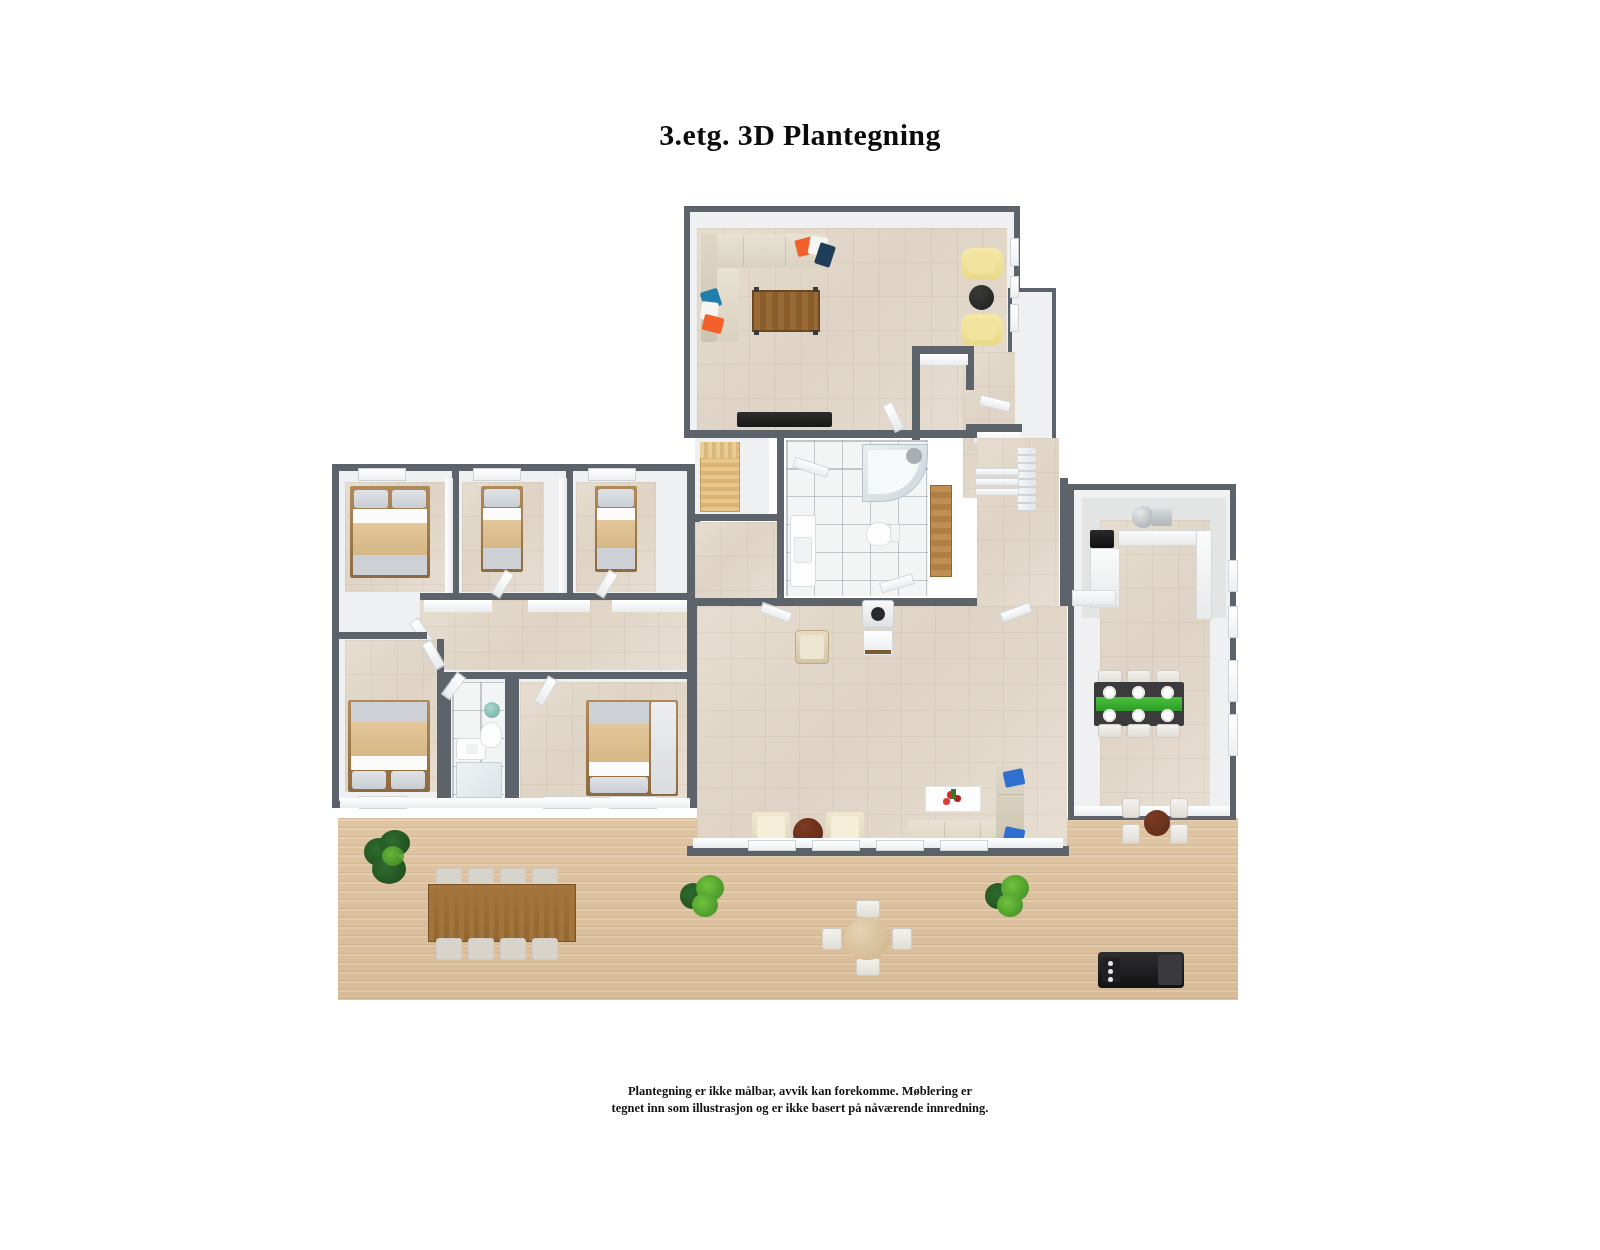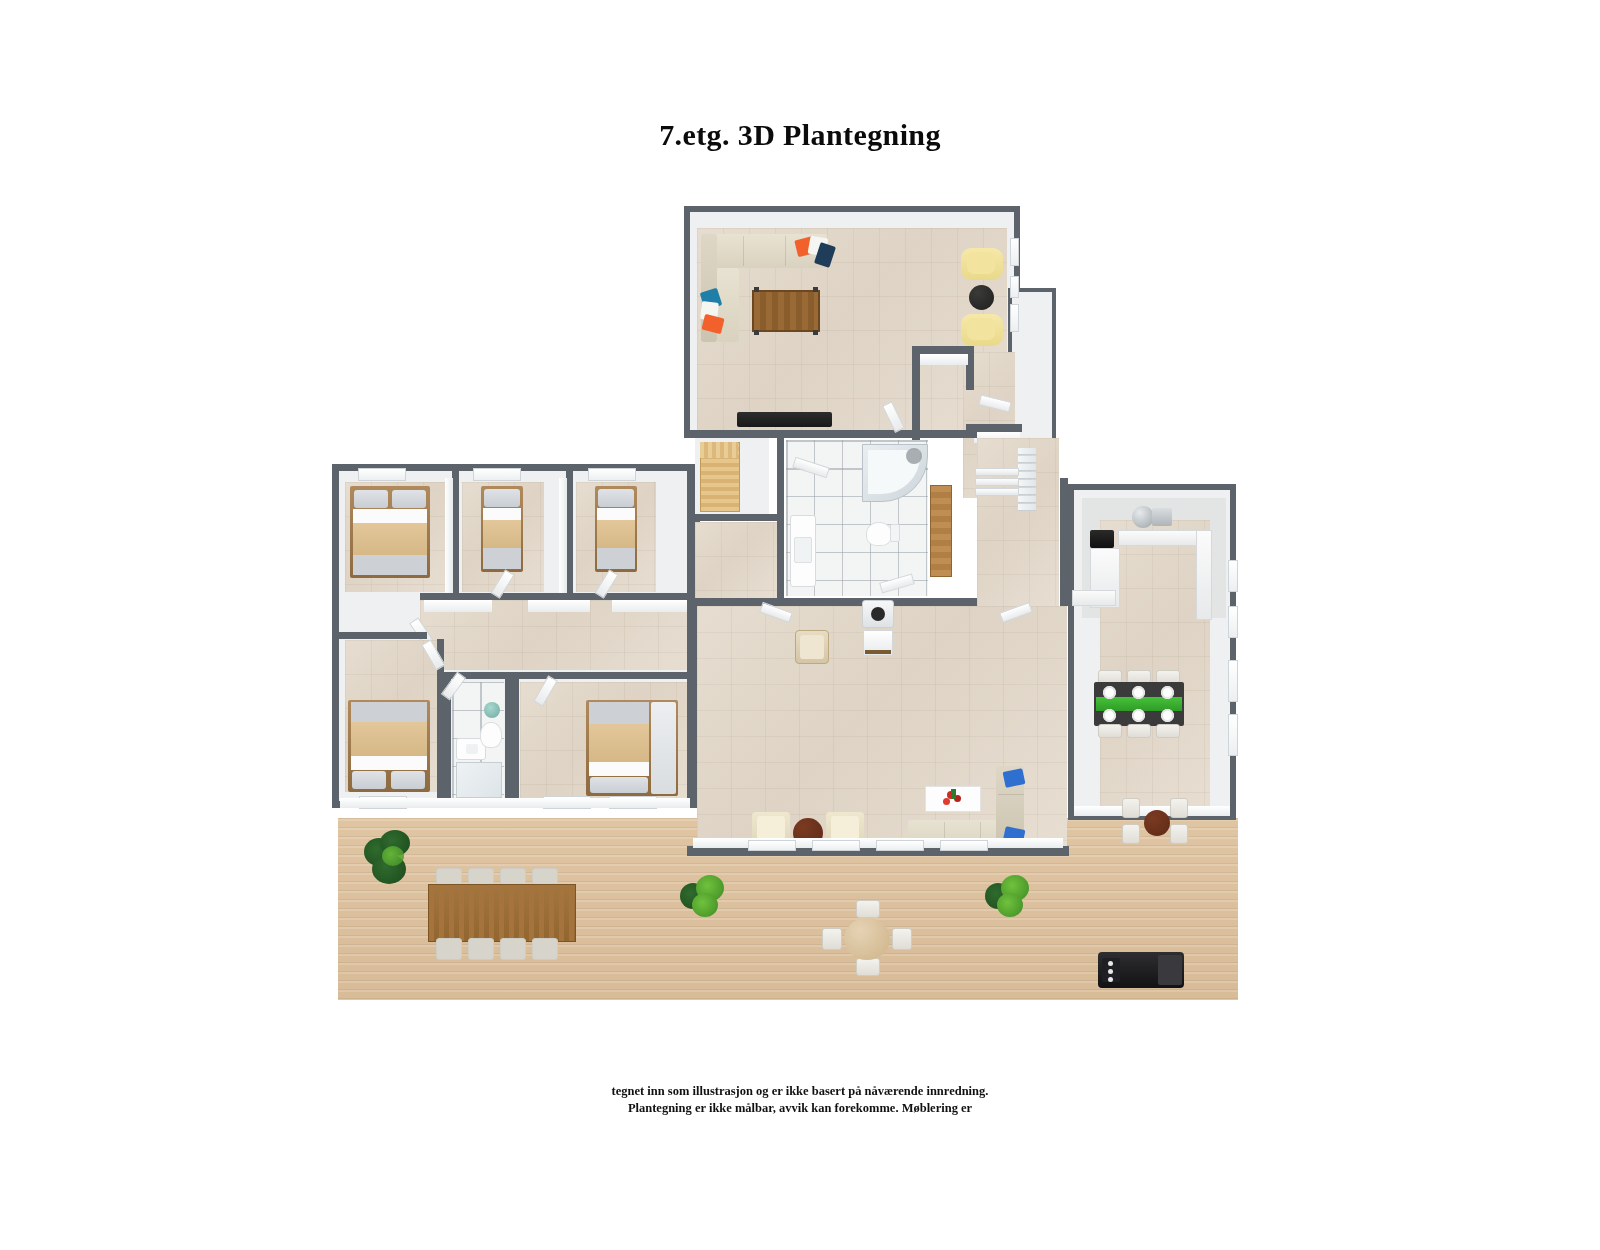--- a/index.html
+++ b/index.html
@@ -190,21 +190,21 @@
   .plate { background:#ffffff; border-radius:50%; box-shadow: inset 0 0 0 2px #e6e6e6; }
   .dchair { background: linear-gradient(to bottom,#f4f2ee,#e0ddd6); border-radius:3px; border:1px solid #cfccc4; }
 
   .stair-step { background: linear-gradient(to right,#f4f6f7,#e2e6e9); border-bottom:1px solid #c9ced2; }
 </style>
 </head>
 <body>
 
 <div id="page">
 
-  <div id="title">7.etg. 3D Plantegning</div>
+  <div id="title">3.etg. 3D Plantegning</div>
 
   <div id="plan">
 
     <div class="abs deck" style="left:338px; top:818px; width:900px; height:182px;"></div>
 
     <div class="abs" style="left:428px; top:868px; width:150px; height:100px;">
 
       <div class="fx dchair" style="left:8px;  top:0px;  width:26px; height:22px; background:#d7d4cc;"></div>
       <div class="fx dchair" style="left:40px; top:0px;  width:26px; height:22px; background:#d7d4cc;"></div>
       <div class="fx dchair" style="left:72px; top:0px;  width:26px; height:22px; background:#d7d4cc;"></div>
@@ -568,17 +568,17 @@
       <div class="fx" style="left:0px; top:0px;  width:44px; height:8px; background:linear-gradient(to bottom,#fdfdfd,#e4e7e9); border:1px solid #d4d7da;"></div>
       <div class="fx" style="left:0px; top:10px; width:44px; height:8px; background:linear-gradient(to bottom,#fdfdfd,#e4e7e9); border:1px solid #d4d7da;"></div>
       <div class="fx" style="left:0px; top:20px; width:44px; height:8px; background:linear-gradient(to bottom,#fdfdfd,#e4e7e9); border:1px solid #d4d7da;"></div>
     </div>
 
     <div class="abs door-leaf" style="left:888px; top:402px; width:9px; height:28px; transform:rotate(-26deg);"></div>
     <div class="abs door-leaf" style="left:979px; top:398px; width:30px; height:9px; transform:rotate(14deg);"></div>
   </div>
 
   <div id="footer">
+    <span class="fline">Plantegning er ikke målbar, avvik kan forekomme. Møblering er</span>
     <span class="fline">tegnet inn som illustrasjon og er ikke basert på nåværende innredning.</span>
-    <span class="fline">Plantegning er ikke målbar, avvik kan forekomme. Møblering er</span>
   </div>
 
 </div>
 
 </body></html>

